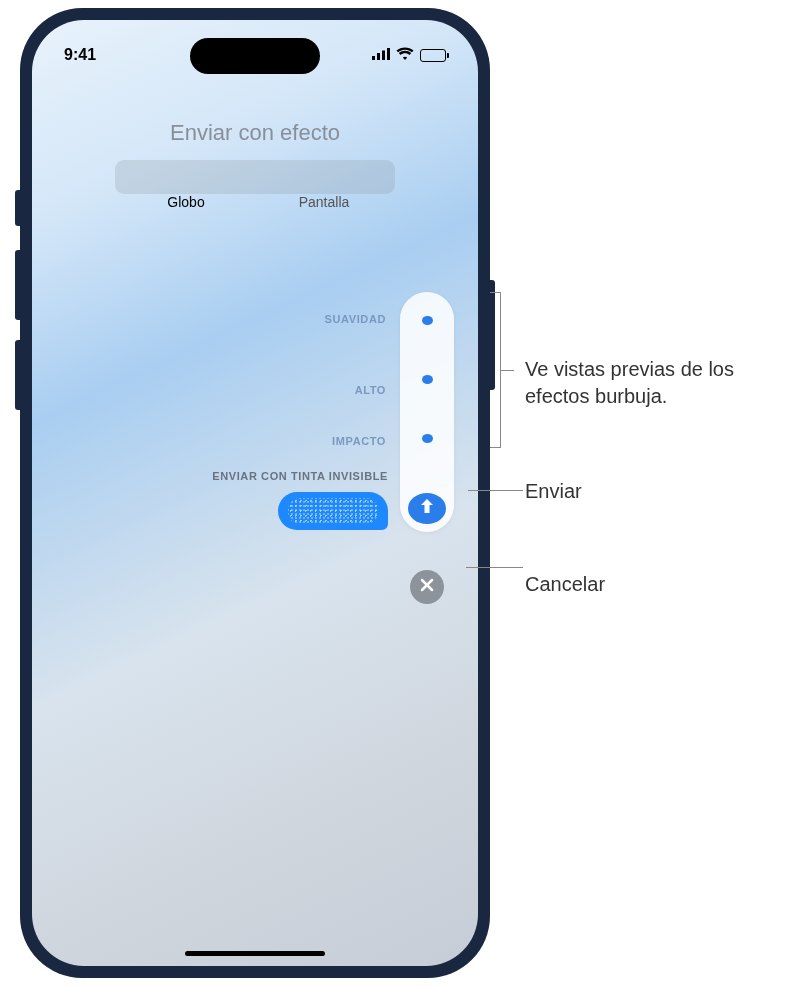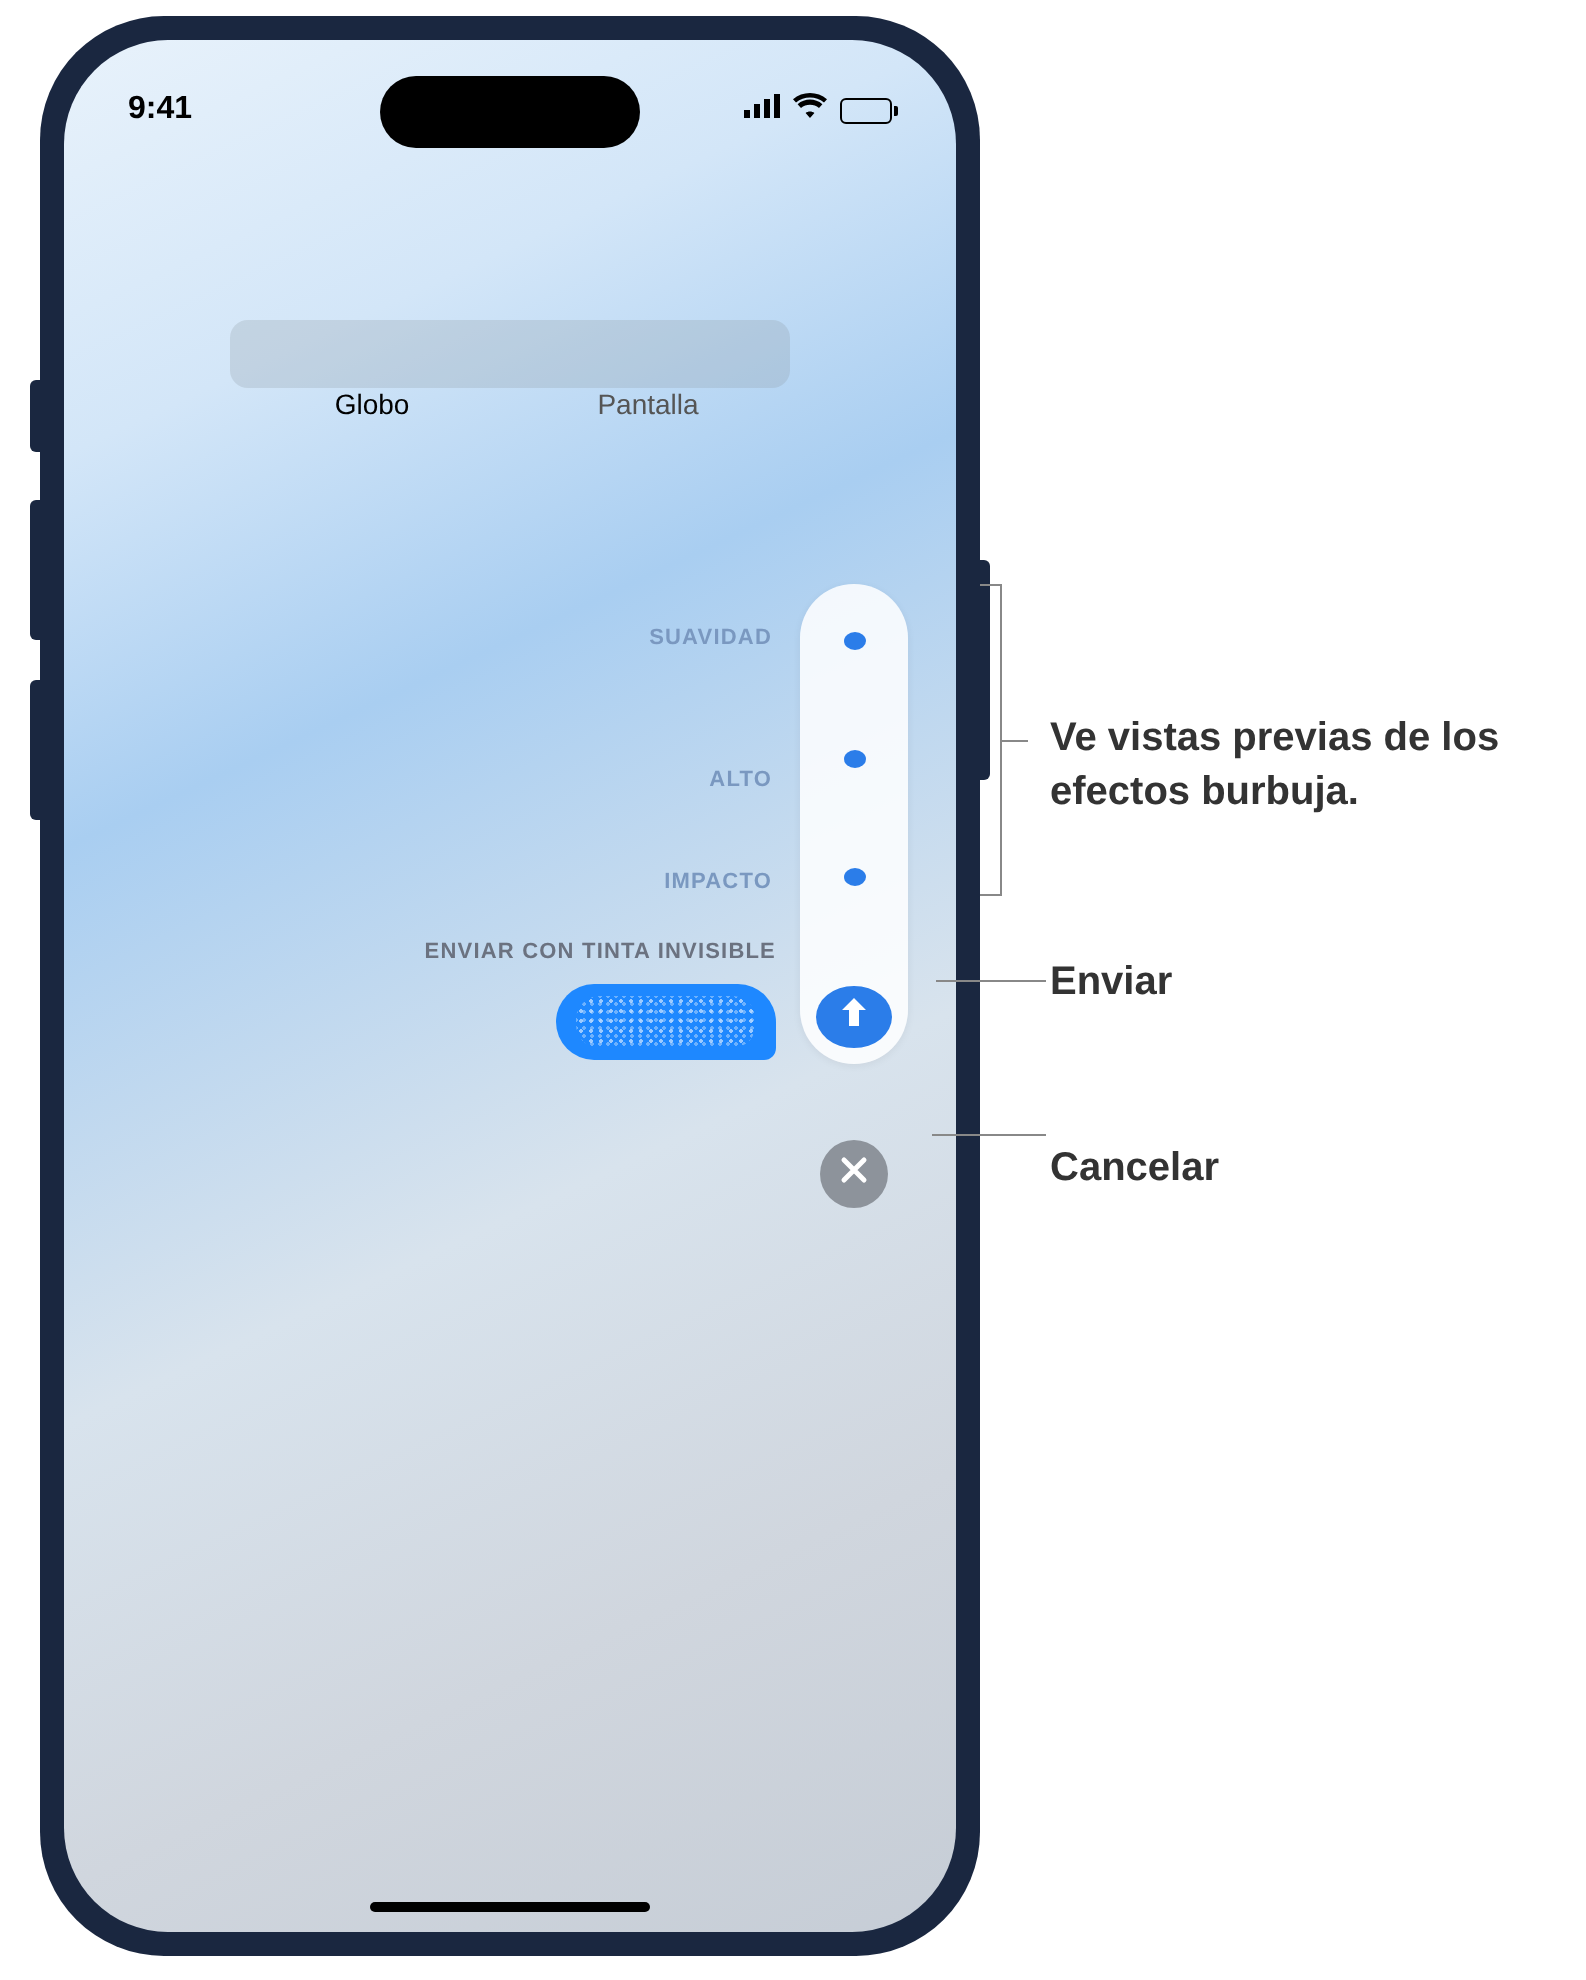--- a/index.html
+++ b/index.html
@@ -193,21 +193,20 @@
       background: #000;
       border-radius: 3px;
     }
 
     
     .callout {
       position: absolute;
       font-size: 20px;
       color: #333;
       line-height: 1.35;
-      font-weight: bold;
     }
     .c1 { left: 525px; top: 356px; width: 260px; }
     .c2 { left: 525px; top: 478px; }
     .c3 { left: 525px; top: 571px; }
     .bracket {
       position: absolute;
       left: 490px;
       top: 292px;
       height: 156px;
       width: 20px;
@@ -249,20 +248,21 @@
         </span>
         <span>
           <svg width="18" height="13" viewBox="0 0 18 13">
               <path d="M9 13 L11.2 10.5 C10 9.5 8 9.5 6.8 10.5 Z M4.5 8 C7 5.8 11 5.8 13.5 8 L15.2 6.1 C11.6 3 6.4 3 2.8 6.1 Z M0.5 3.6 C5.2 -0.5 12.8 -0.5 17.5 3.6 L16 5.3 C12 1.9 6 1.9 2 5.3 Z" fill="#000"></path>
             </svg>
         </span>
         <span class="battery"><span class="battery-fill"></span></span>
       </div>
     </div>
 
+    <div class="title">Enviar con efecto</div>
 
     <div class="segmented">
       <div class="segment active">Globo</div>
       <div class="segment">Pantalla</div>
     </div>
 
     <div class="effect-label el1">SUAVIDAD</div>
     <div class="effect-label el2">ALTO</div>
     <div class="effect-label el3">IMPACTO</div>
     <div class="effect-label el4">ENVIAR CON TINTA INVISIBLE</div>

